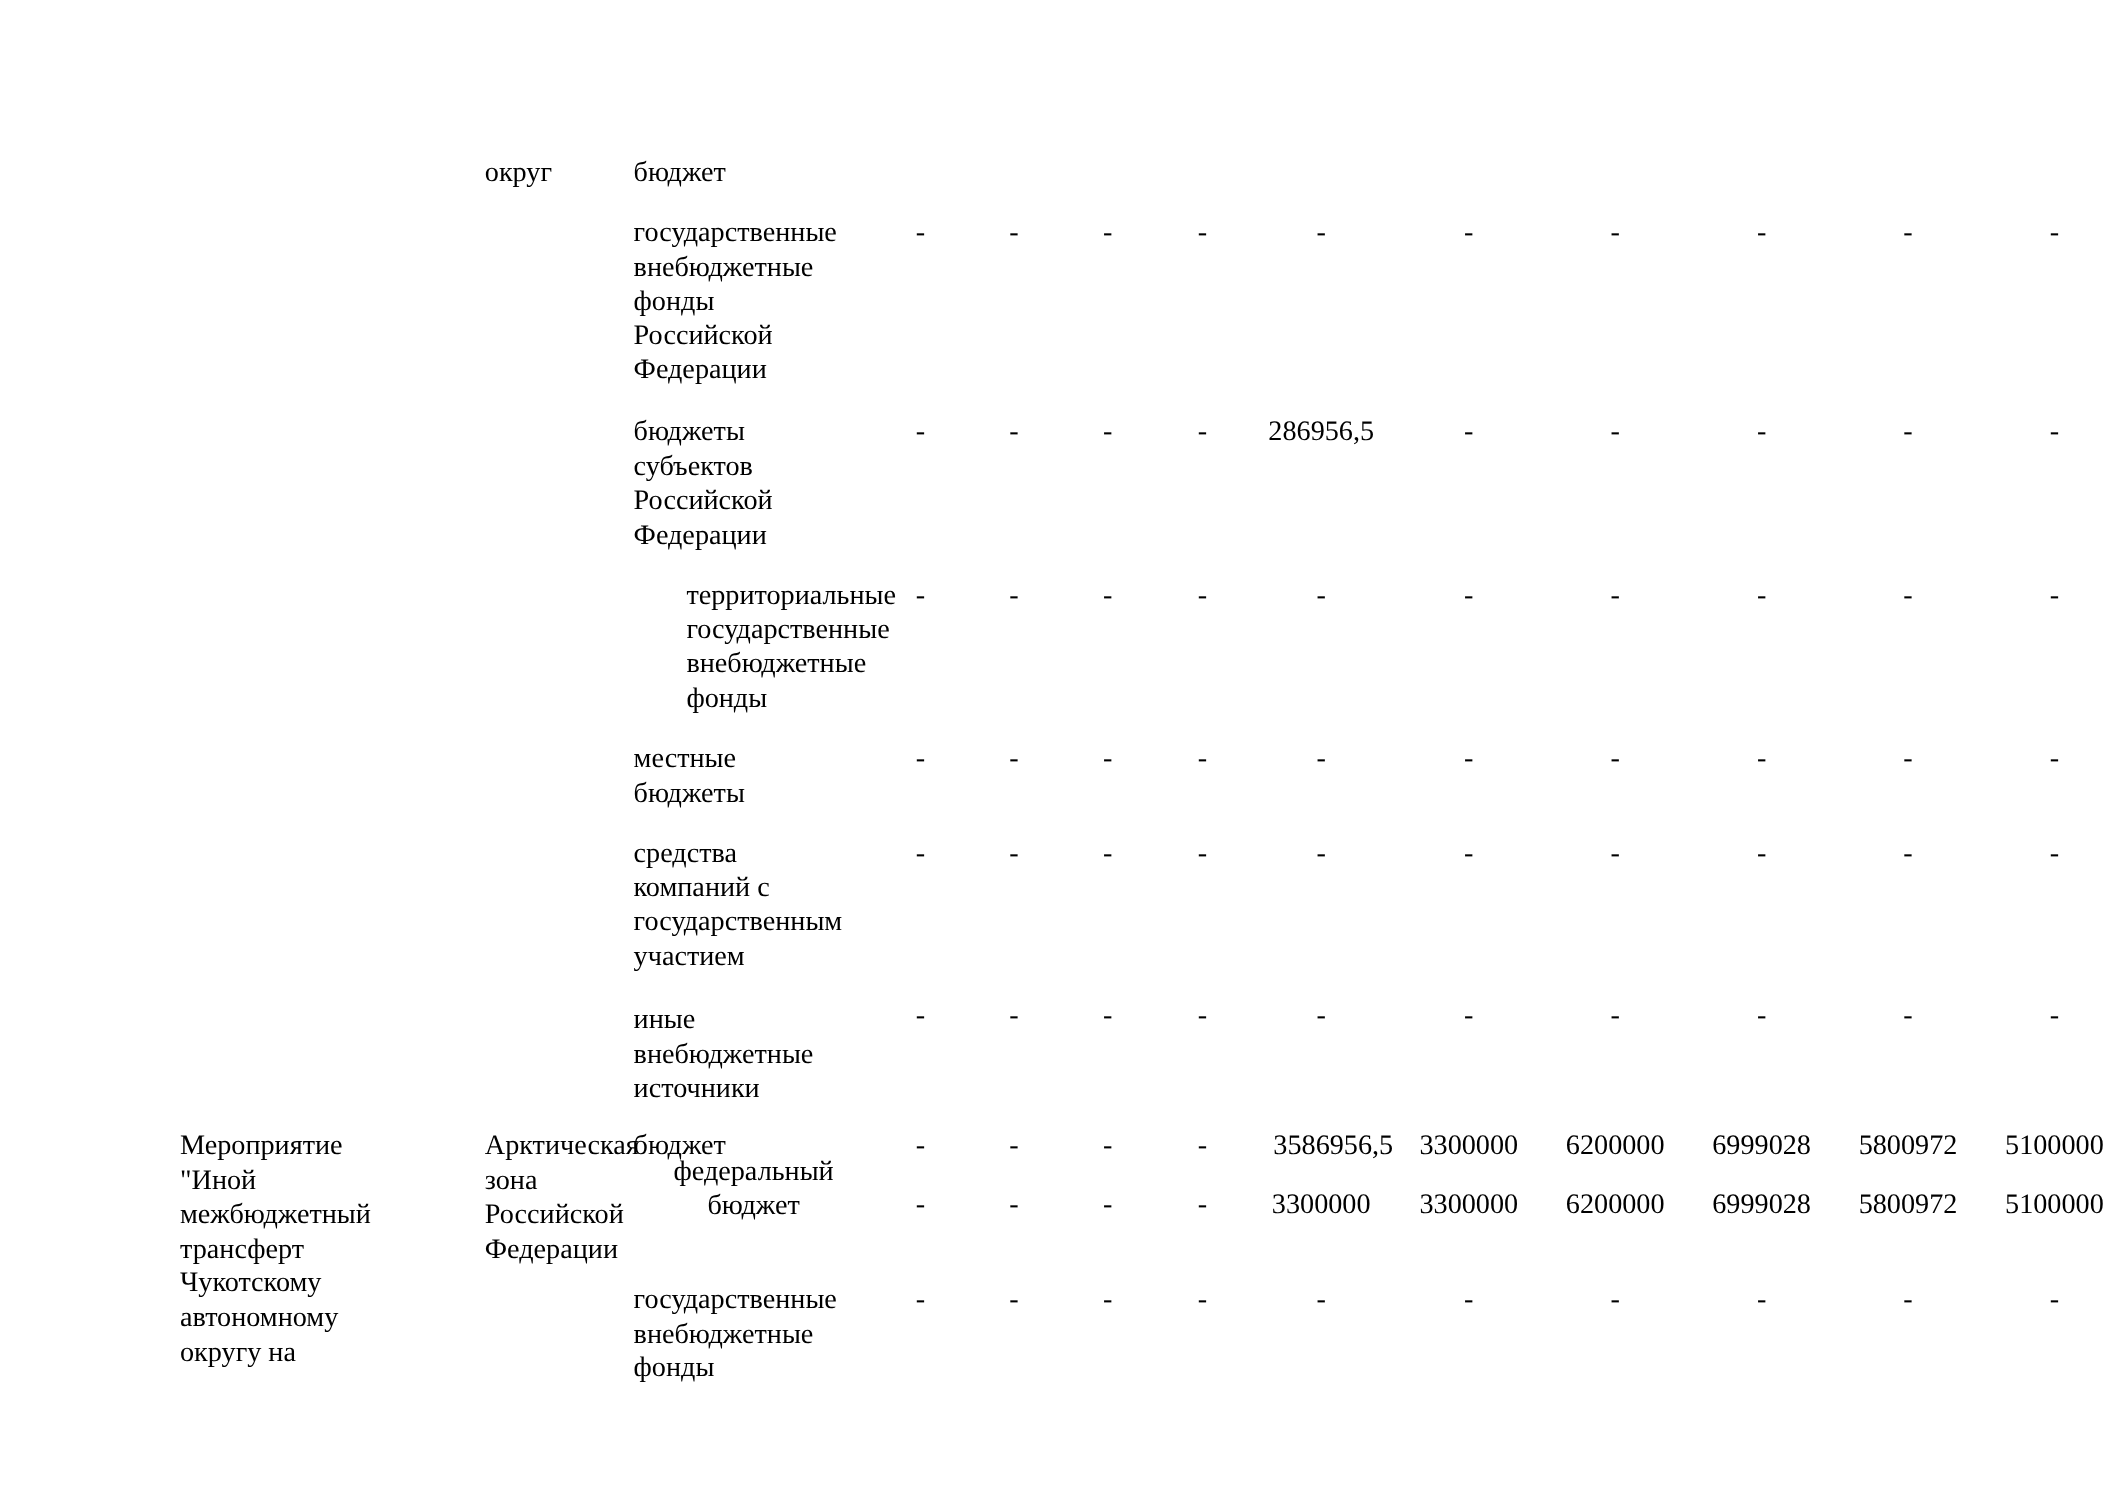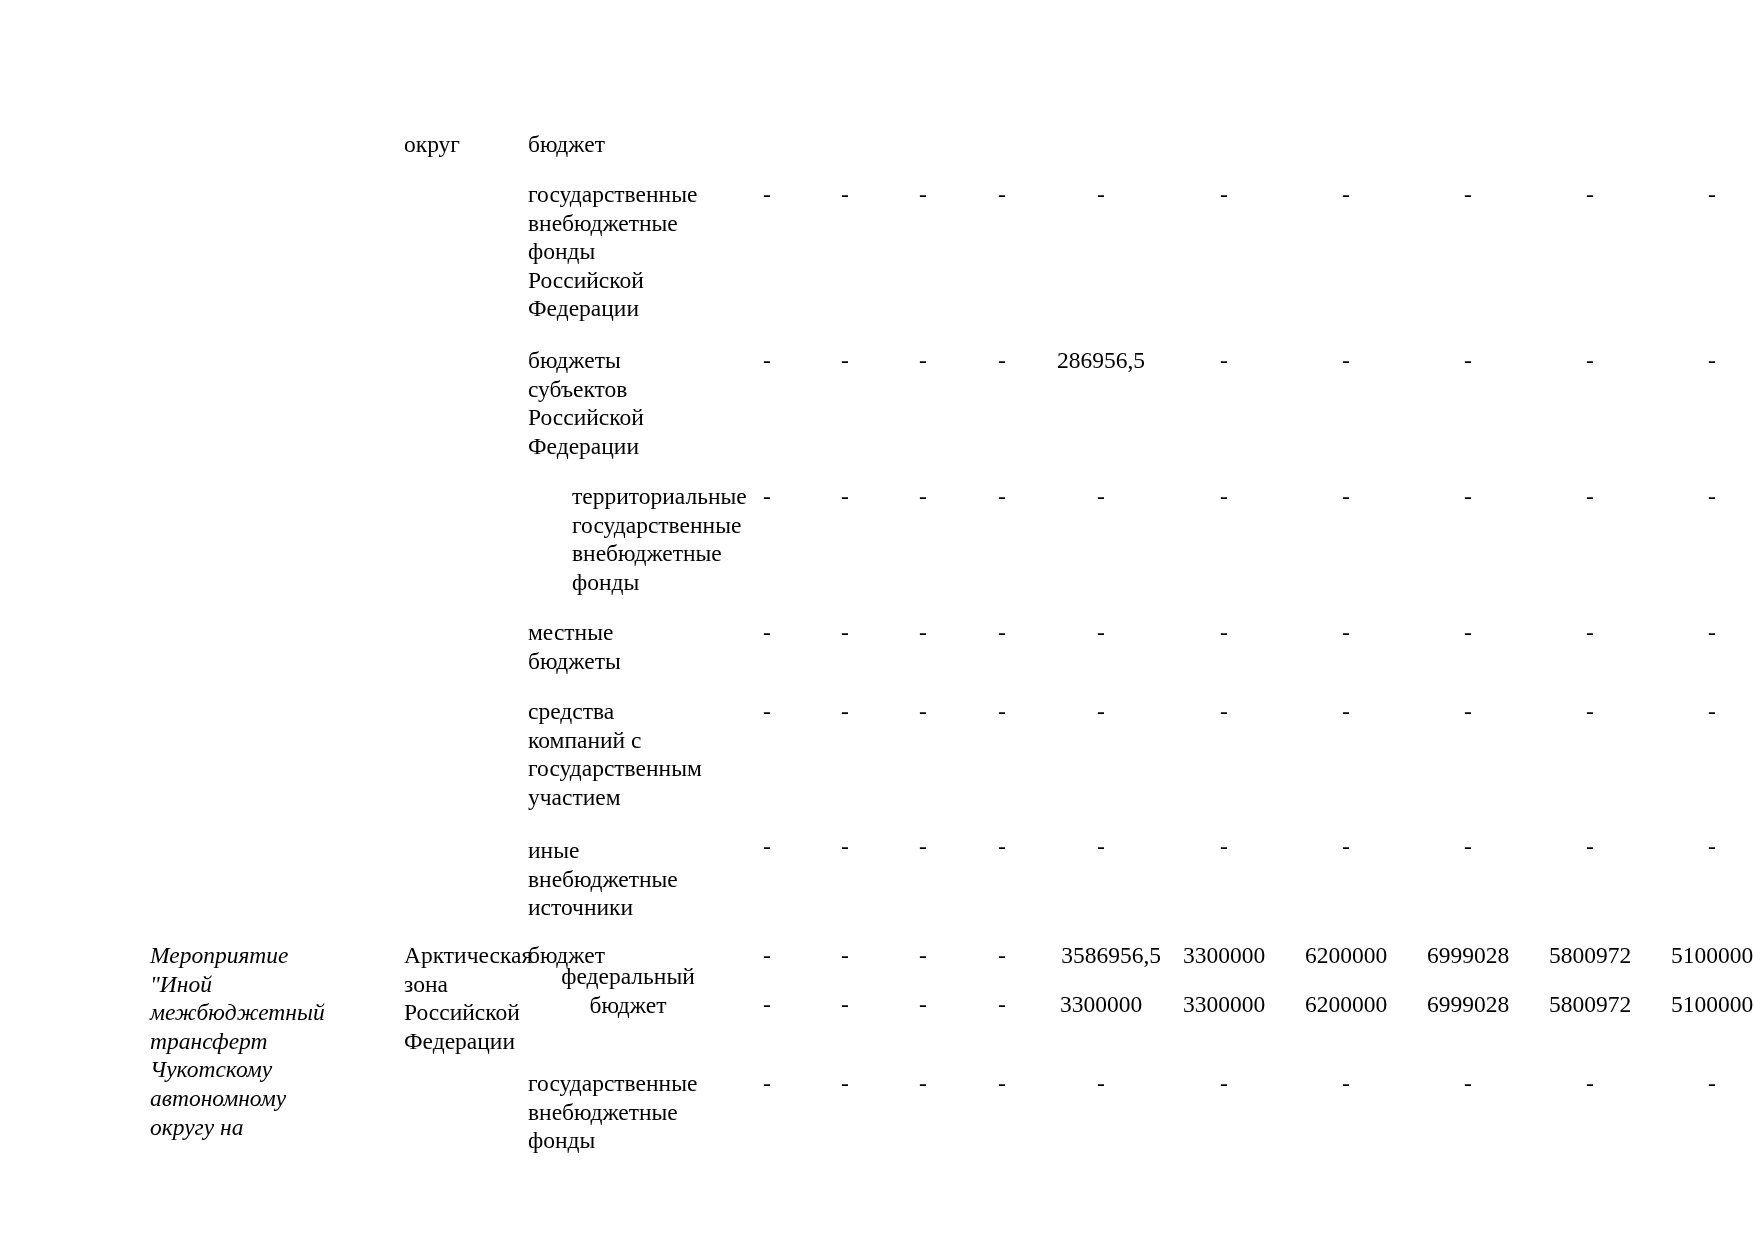--- a/index.html
+++ b/index.html
@@ -120,21 +120,21 @@
       <div class="val" style="top: 832px; left: 707px;">-</div>
       <div class="val" style="top: 832px; left: 785px;">-</div>
       <div class="val" style="top: 832px; left: 863px;">-</div>
       <div class="val" style="top: 832px; left: 942px;">-</div>
       <div class="val" style="top: 832px; left: 1041px;">-</div>
       <div class="val" style="top: 832px; left: 1164px;">-</div>
       <div class="val" style="top: 832px; left: 1286px;">-</div>
       <div class="val" style="top: 832px; left: 1408px;">-</div>
       <div class="val" style="top: 832px; left: 1530px;">-</div>
       <div class="val" style="top: 832px; left: 1652px;">-</div>
-      <div class="cell measure" style="top: 941px; font-style: italic;">Мероприятие
+      <div class="cell measure" style="top: 941px;">Мероприятие
 "Иной
 межбюджетный
 трансферт
 Чукотскому
 автономному
 округу на</div>
       <div class="cell zone" style="top: 941px;">Арктическая
 зона
 Российской
 Федерации</div>

